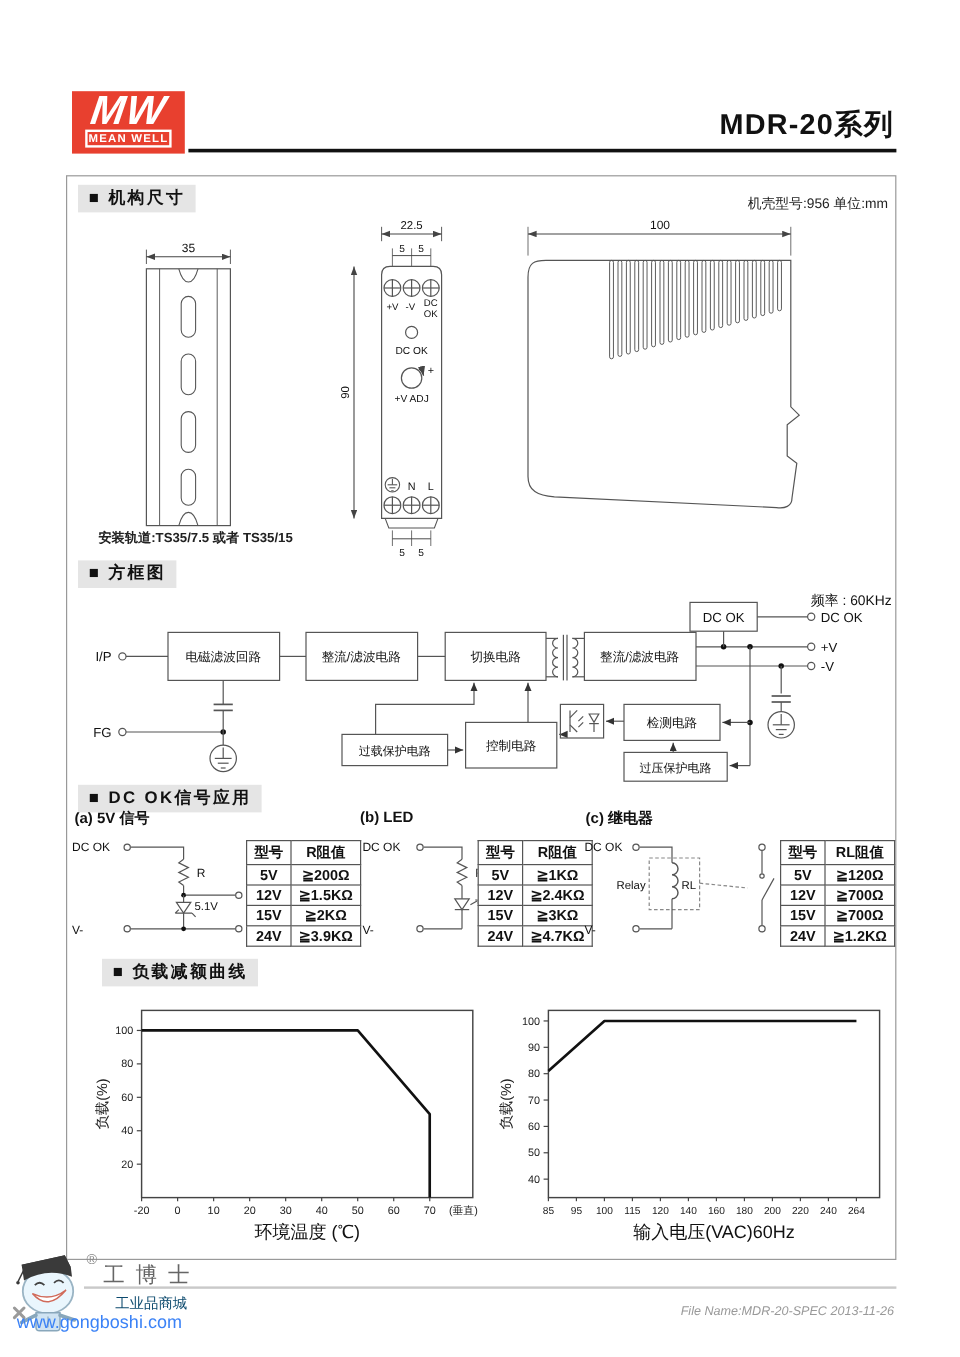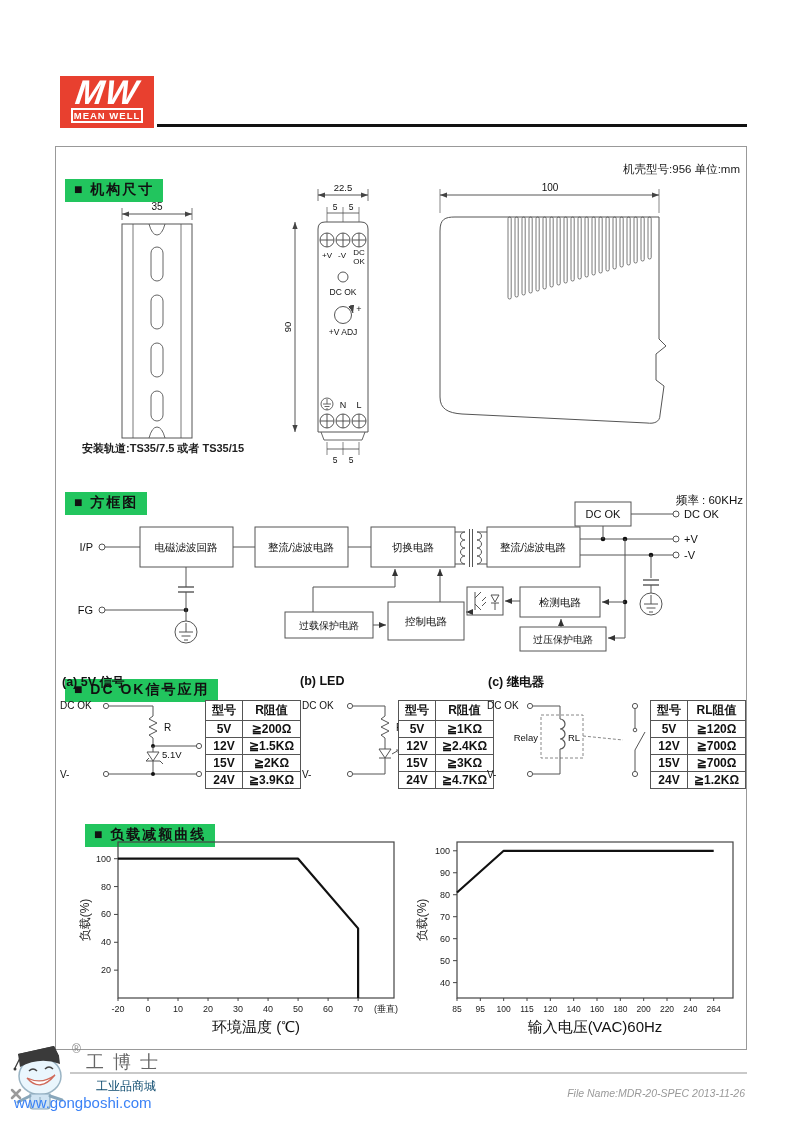--- a/index.html
+++ b/index.html
@@ -1,20 +1,20 @@
 <!DOCTYPE html>
 <html><head>
 <meta charset="utf-8">
 <style>
   html,body{margin:0;padding:0;background:#fff;}
   .page{position:relative;width:800px;height:1131px;background:#fff;overflow:hidden;
         font-family:"Liberation Sans",sans-serif;color:#111;}
   .abs{position:absolute;}
-  .chip{position:absolute;background:#22c55e;color:#111;padding:2px 9px 3px 9px;
-        font-size:14px;font-weight:600;letter-spacing:2px;white-space:nowrap;margin-top:25px;}
+  .chip{position:absolute;background:#e5e5e5;color:#111;padding:2px 9px 3px 9px;
+        font-size:14px;font-weight:600;letter-spacing:2px;white-space:nowrap;}
   .frame{position:absolute;left:55px;top:146px;width:690px;height:902px;border:1px solid #999;}
   .logo{position:absolute;left:60px;top:76px;width:94px;height:52px;background:#e8402f;
         display:flex;flex-direction:column;align-items:center;justify-content:flex-start;}
   .logo .mw{font-style:italic;font-weight:bold;font-size:34px;line-height:30px;color:#fff;
         transform:skewX(-8deg);letter-spacing:1px;margin-top:1px;}
   .logo .brand{border:2px solid #fff;color:#fff;font-size:9.5px;font-weight:bold;
         letter-spacing:1px;padding:0 1px;margin-top:1px;white-space:nowrap;}
   .title{position:absolute;left:163px;top:90px;font-size:22px;font-weight:bold;letter-spacing:5px;white-space:nowrap;}
   .series{position:absolute;right:55px;top:88px;font-size:24px;font-weight:bold;letter-spacing:1px;}
   .rule{position:absolute;left:157px;top:124px;width:590px;height:3px;background:#111;}
@@ -29,20 +29,21 @@
 </style>
 </head>
 <body>
 
 <div class="page">
 
   <div class="logo">
     <div class="mw">MW</div>
     <div class="brand">MEAN WELL</div>
   </div>
+  <div class="series">MDR-20系列</div>
   <div class="rule"></div>
 
   <div class="frame"></div>
 
   <div class="chip" style="left:65px;top:154px;">■ 机构尺寸</div>
   <div class="note" style="left:560px;top:162px;width:180px;text-align:right;font-size:11.5px;">机壳型号:956 单位:mm</div>
 
   <svg class="abs" style="left:92px;top:200px;" width="130" height="250" viewBox="0 0 130 250">
     <defs>
         <marker id="ra" markerWidth="10" markerHeight="8" refX="8" refY="3" orient="auto-start-reverse">

